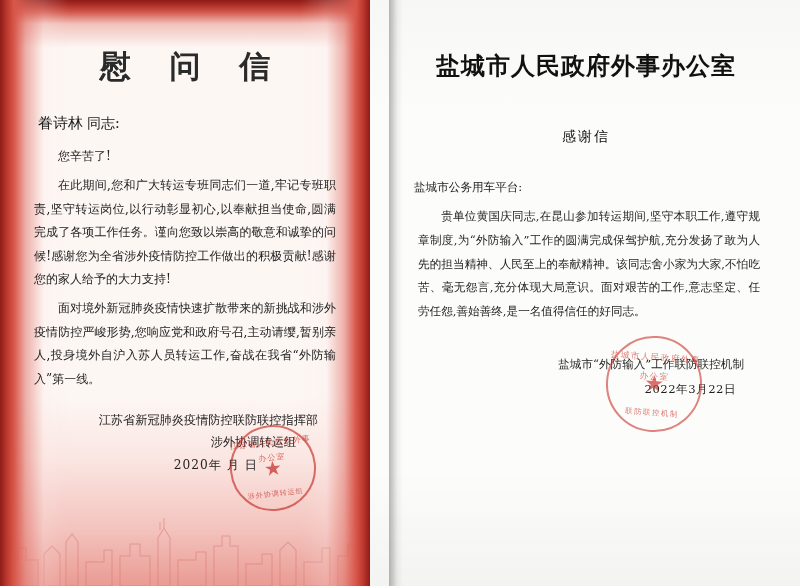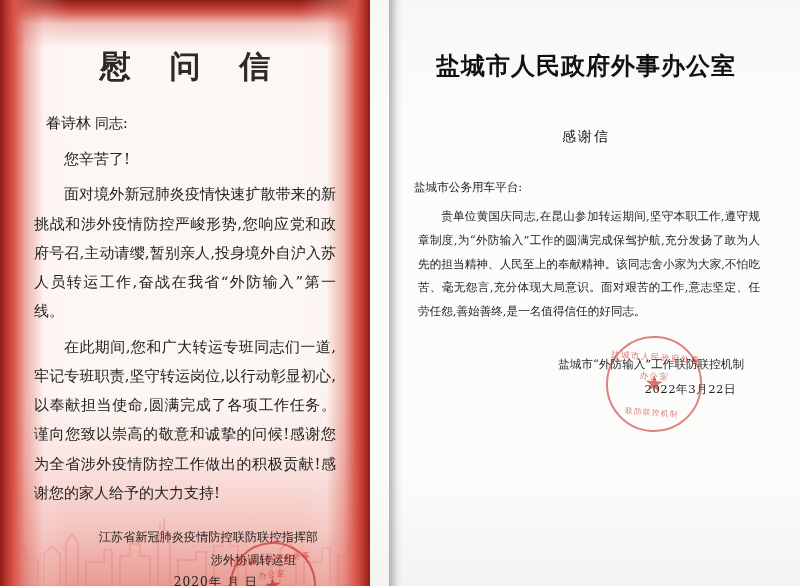--- a/index.html
+++ b/index.html
@@ -77,25 +77,24 @@
     font-size: 14px;
     color: #1e1e1e;
     margin: 0 0 12px 4px;
   }
   .salutation .handwrite {
     font-family: "DejaVu Serif", serif;
     font-size: 15px;
     color: #1a1a1a;
     border-bottom: none;
     padding-right: 4px;
-    margin-left: 8px;
   }
   .body-p {
     font-family: "DejaVu Serif", "Liberation Serif", serif;
-    font-size: 15px;
+    font-size: 12px;
     line-height: 1.95;
     color: #232323;
     text-align: justify;
     text-indent: 2em;
     margin: 0 0 6px 0;
   }
   .sign-block {
     margin-top: 18px;
     text-align: right;
     font-family: "DejaVu Serif", "Liberation Serif", serif;
@@ -282,22 +281,22 @@
     </svg>
 
     <div class="left-inner">
       <div class="left-title">慰 问 信</div>
 
       <div class="salutation">
         <span class="handwrite">眷诗林</span><span>同志:</span>
       </div>
 
       <p class="body-p">您辛苦了!</p>
+      <p class="body-p">在此期间,您和广大转运专班同志们一道,牢记专班职责,坚守转运岗位,以行动彰显初心,以奉献担当使命,圆满完成了各项工作任务。谨向您致以崇高的敬意和诚挚的问候!感谢您为全省涉外疫情防控工作做出的积极贡献!感谢您的家人给予的大力支持!</p>
       <p class="body-p">面对境外新冠肺炎疫情快速扩散带来的新挑战和涉外疫情防控严峻形势,您响应党和政府号召,主动请缨,暂别亲人,投身境外自沪入苏人员转运工作,奋战在我省“外防输入”第一线。</p>
-      <p class="body-p">在此期间,您和广大转运专班同志们一道,牢记专班职责,坚守转运岗位,以行动彰显初心,以奉献担当使命,圆满完成了各项工作任务。谨向您致以崇高的敬意和诚挚的问候!感谢您为全省涉外疫情防控工作做出的积极贡献!感谢您的家人给予的大力支持!</p>
 
       <div class="sign-block">
         <div class="seal-left">
           <div class="seal-arc-top">江苏省人民政府外事办公室</div>
           <div class="seal-star">★</div>
           <div class="seal-arc-bottom">涉外协调转运组</div>
         </div>
         <div class="sign-line-1">江苏省新冠肺炎疫情防控联防联控指挥部</div>
         <div class="sign-line-2">涉外协调转运组</div>
         <div class="sign-date">2020年 月 日</div>

